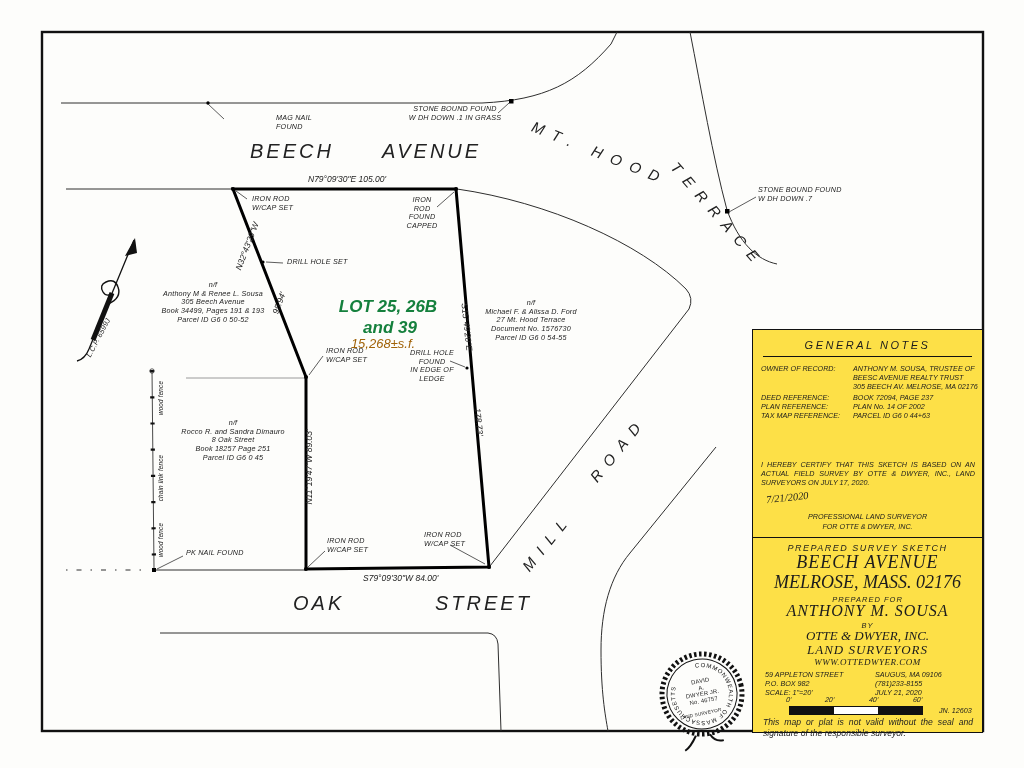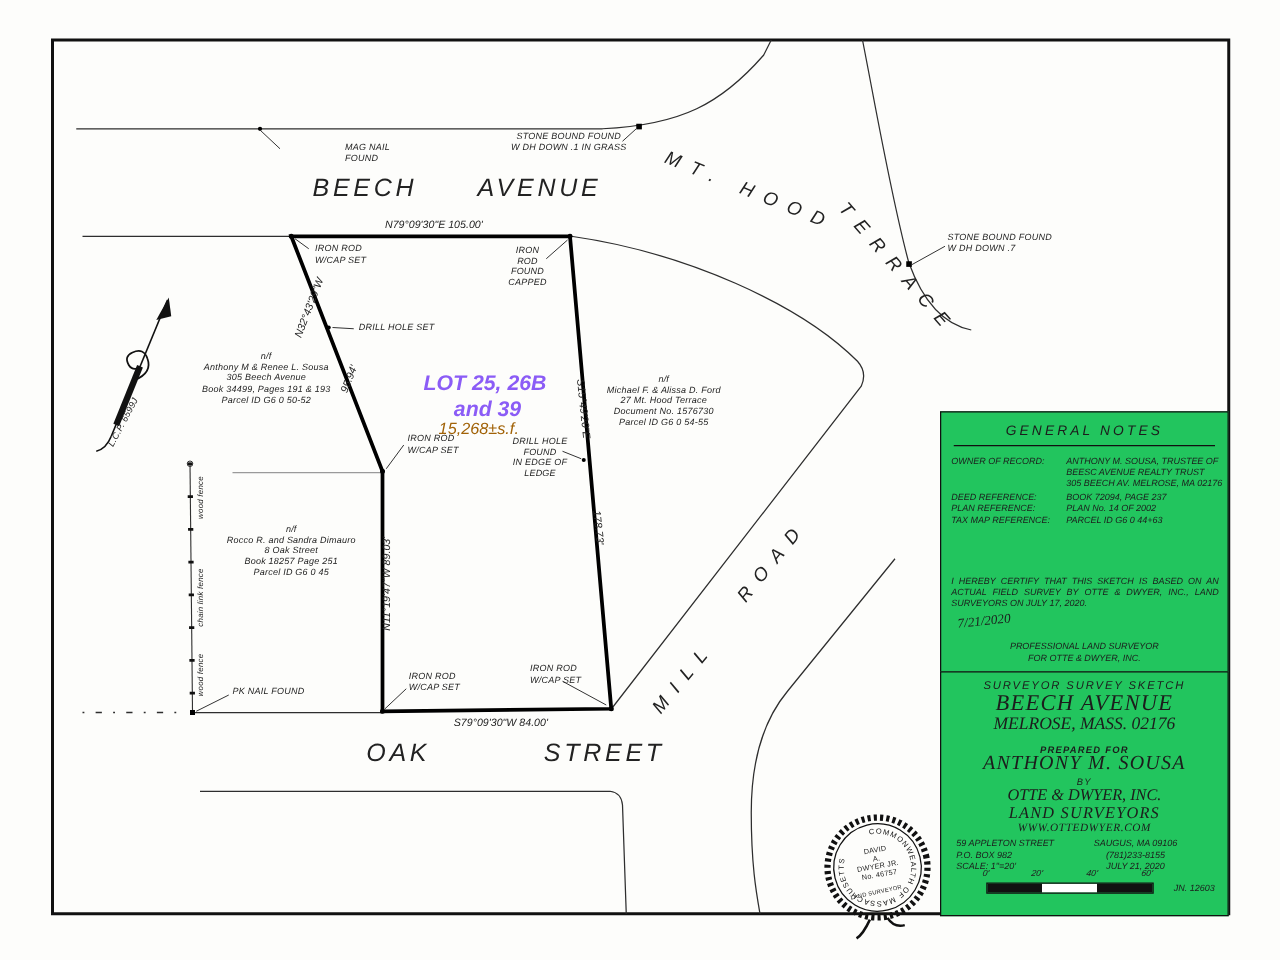--- a/index.html
+++ b/index.html
@@ -6,23 +6,23 @@
   .sheet{position:relative;width:1024px;height:768px;background:#fdfdfb;overflow:hidden;
          font-family:"Liberation Sans",sans-serif;color:#1c1c1c;}
   svg.lines{position:absolute;left:0;top:0;}
   
   .lbl{position:absolute;font-style:italic;font-size:7.2px;line-height:1.2;
        white-space:pre-line;letter-spacing:.2px;color:#222;}
   .ctr{text-align:center;}
   .street{position:absolute;font-style:italic;font-size:20px;letter-spacing:3px;color:#222;white-space:nowrap;}
   .street.small{font-size:15px;letter-spacing:9px;}
   .brg{position:absolute;font-style:italic;font-size:8.5px;color:#222;white-space:nowrap;}
-  .lotname{position:absolute;font-style:italic;font-weight:bold;font-size:17px;white-space:nowrap;color:#8b5cf6;}
+  .lotname{position:absolute;font-style:italic;font-weight:bold;font-size:17px;white-space:nowrap;color:#15803d;}
   .lotarea{position:absolute;font-style:italic;font-size:13px;white-space:nowrap;color:#a16207;}
-  .panel{position:absolute;border:1.4px solid #111;background:#22c55e;}
+  .panel{position:absolute;border:1.4px solid #111;background:#fde047;}
   .p-abs{position:absolute;}
   .serif{font-family:"Liberation Serif",serif;}
   .full{left:0;width:100%;text-align:center;}
   .notes-label{font-style:italic;font-size:7.2px;white-space:pre-line;line-height:1.25;}
   .rule{position:absolute;background:#111;height:1px;}
   .scalebar{position:absolute;width:132px;height:7px;border:1px solid #111;
             background:linear-gradient(to right,#111 0 33.33%,#fff 33.33% 66.66%,#111 66.66% 100%);}
   .ticklbl{position:absolute;font-style:italic;font-size:7px;color:#222;transform:skewX(-8deg);}
   .disc{font-style:italic;font-size:8.6px;line-height:1.3;color:#222;text-align:justify;}
 </style>
@@ -185,46 +185,47 @@
     <div class="p-abs notes-label" style="left:8px;top:81px;width:92px;">TAX MAP REFERENCE:</div>
     <div class="p-abs notes-label" style="left:100px;top:81px;">PARCEL ID G6 0 44+63</div>
 
     <div class="p-abs notes-label" style="left:8px;top:130px;width:214px;text-align:justify;">I HEREBY CERTIFY THAT THIS SKETCH IS BASED ON AN ACTUAL FIELD SURVEY BY OTTE &amp; DWYER, INC., LAND SURVEYORS ON JULY 17, 2020.</div>
     <div class="p-abs serif" style="left:13px;top:162px;font-style:italic;font-size:10.5px;transform:rotate(-6deg);">7/21/2020</div>
     <div class="p-abs full notes-label" style="top:182px;">PROFESSIONAL LAND SURVEYOR</div>
     <div class="p-abs full notes-label" style="top:192px;">FOR OTTE &amp; DWYER, INC.</div>
   </div>
 
   <div class="panel" style="left:752px;top:537px;width:229px;height:194px;">
-    <div class="p-abs full" style="top:5px;font-style:italic;font-size:9px;letter-spacing:1.5px;">SURVEYOR SURVEY SKETCH</div>
+    <div class="p-abs full" style="top:5px;font-style:italic;font-size:9px;letter-spacing:1.5px;">PREPARED SURVEY SKETCH</div>
     <div class="p-abs full serif" style="top:14px;font-size:18px;font-style:italic;letter-spacing:1px;">BEECH AVENUE</div>
-    <div class="p-abs full serif" style="top:34px;font-size:14px;font-style:italic;">MELROSE, MASS. 02176</div>
-    <div class="p-abs full" style="top:57px;font-style:italic;font-size:7.5px;letter-spacing:1px;font-weight:bold;">PREPARED FOR</div>
+    <div class="p-abs full serif" style="top:34px;font-size:18px;font-style:italic;">MELROSE, MASS. 02176</div>
+    <div class="p-abs full" style="top:57px;font-style:italic;font-size:7.5px;letter-spacing:1px;">PREPARED FOR</div>
     <div class="p-abs full serif" style="top:64px;font-size:16px;font-style:italic;letter-spacing:1px;">ANTHONY M. SOUSA</div>
     <div class="p-abs full" style="top:83px;font-style:italic;font-size:7.5px;letter-spacing:1px;">BY</div>
     <div class="p-abs full serif" style="top:104px;font-size:13px;font-style:italic;letter-spacing:1px;">LAND SURVEYORS</div>
     <div class="p-abs full serif" style="top:90px;font-size:13px;font-style:italic;">OTTE &amp; DWYER, INC.</div>
     <div class="p-abs full serif" style="top:119px;font-size:9px;font-style:italic;letter-spacing:.5px;">WWW.OTTEDWYER.COM</div>
 
     <div class="p-abs notes-label" style="left:12px;top:132px;">59 APPLETON STREET
 P.O. BOX 982
 SCALE: 1"=20'</div>
-    <div class="p-abs notes-label" style="left:122px;top:132px;text-align:center;">SAUGUS, MA 09106
+    <div class="p-abs notes-label" style="left:122px;top:132px;text-align:left;">SAUGUS, MA 09106
 (781)233-8155
 JULY 21, 2020</div>
 
     <div>
       <span class="ticklbl" style="left:33px;top:158px;">0'</span>
       <span class="ticklbl" style="left:72px;top:158px;">20'</span>
       <span class="ticklbl" style="left:116px;top:158px;">40'</span>
       <span class="ticklbl" style="left:160px;top:158px;">60'</span>
       <div class="scalebar" style="left:36px;top:168px;"></div>
     </div>
     <div class="p-abs notes-label" style="left:186px;top:168px;">JN. 12603</div>
 
+    <div class="p-abs disc" style="left:10px;top:179px;width:210px;">This map or plat is not valid without the seal and signature of the responsible surveyor.</div>
   </div>
 
   <div class="lbl ctr" style="left:702px;top:691px;transform:translate(-50%,-50%) rotate(-10deg);font-size:5.8px;line-height:1.15;font-style:normal;">DAVID
 A.
 DWYER JR.
 No. 46757</div>
   <div class="lbl ctr" style="left:701px;top:714px;transform:translate(-50%,-50%) rotate(-12deg);font-size:4.6px;font-style:normal;white-space:nowrap;">LAND SURVEYOR</div>
 
 </div>
 

